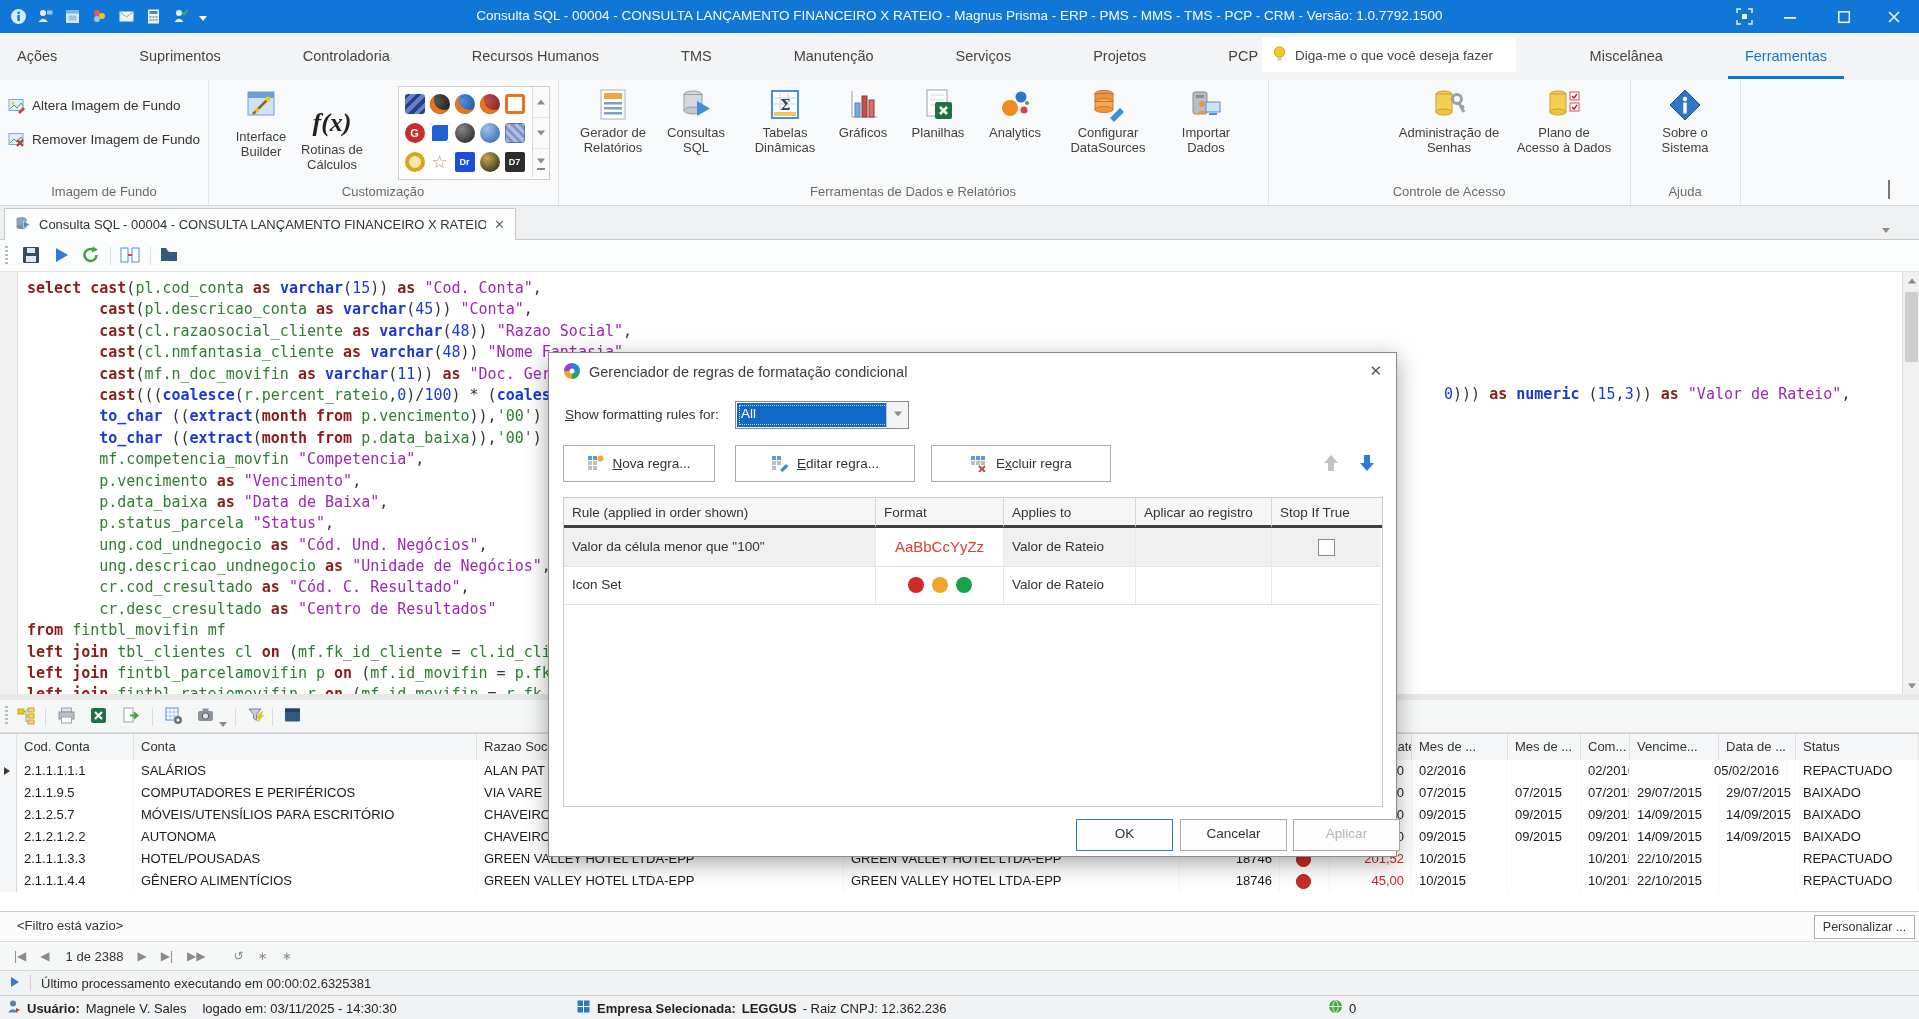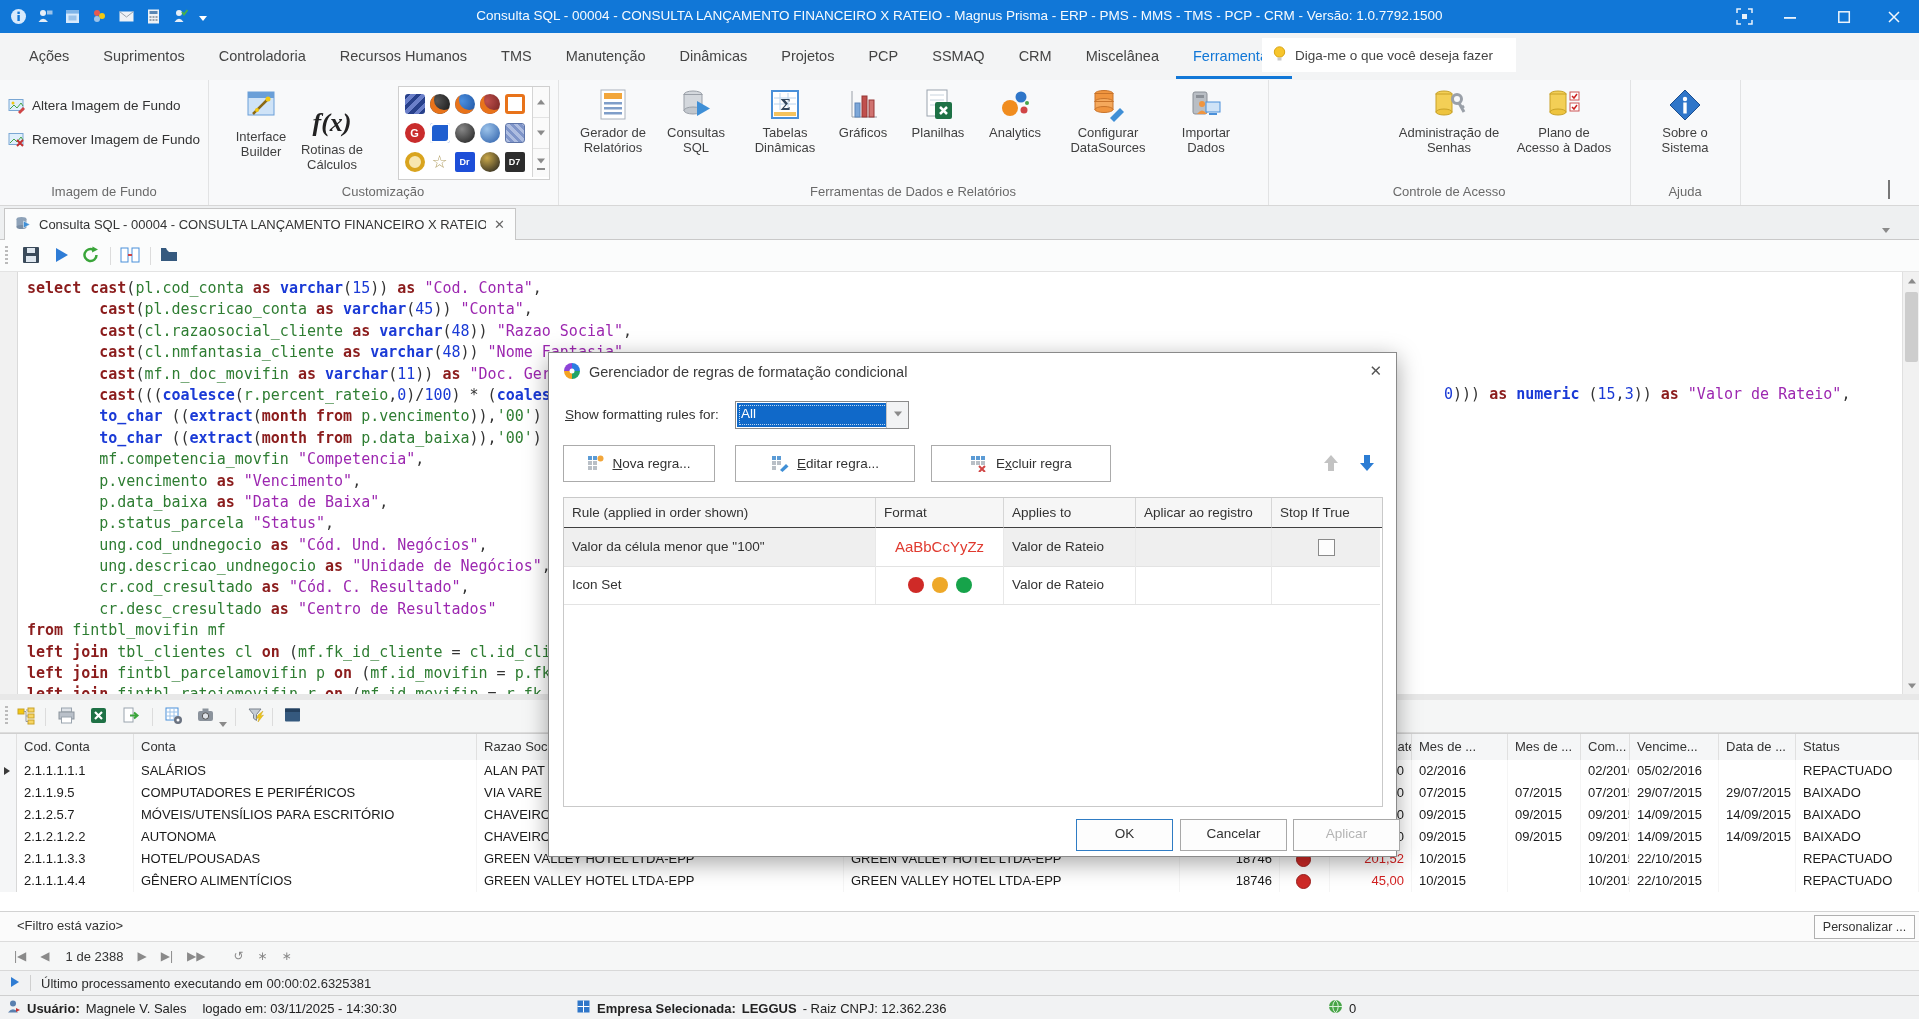--- a/index.html
+++ b/index.html
@@ -7,21 +7,21 @@
   .abs{position:absolute;box-sizing:border-box;}
   u{text-decoration:underline;}
   
   #titlebar{left:0;top:0;width:1919px;height:33px;background:#1177d7;color:#fff;}
   .qat{left:10px;top:7px;display:flex;align-items:center;gap:10px;}
   .qat svg{display:block;}
   #win-title{left:0;top:8px;width:1919px;text-align:center;font-size:13.5px;color:rgba(255,255,255,.97);}
   .winctl{top:0;height:33px;width:40px;display:flex;align-items:center;justify-content:center;}
   
   #tabsrow{left:0;top:33px;width:1919px;height:47px;background:#f3f4f5;}
-  #ribbon-tabs{display:flex;padding-left:12px;}
+  #ribbon-tabs{display:flex;gap:48px;}
   .rtab{padding:0 17px;line-height:46px;font-size:14.5px;color:#444;white-space:nowrap;}
   .rtab.active{color:#1177d7;box-shadow:inset 0 -3px 0 #1177d7;}
   #tellme{left:1262px;top:38px;width:254px;height:34px;background:#fff;display:flex;align-items:center;gap:8px;padding-left:10px;font-size:13.5px;color:#444;}
   
   #ribbon{left:0;top:80px;width:1919px;height:126px;background:#f8f9fa;border-bottom:1px solid #d7d7d7;}
   .rgroup{position:absolute;top:0;height:125px;border-right:1px solid #e2e3e4;}
   .rgl{position:absolute;bottom:0;left:0;width:100%;text-align:center;font-size:13px;color:#6a6a6a;height:24px;line-height:22px;white-space:nowrap;}
   .bigbtn{position:absolute;top:4px;width:86px;text-align:center;font-size:13px;color:#3f3f3f;line-height:15px;}
   .bigbtn svg{display:block;margin:4px auto 3px auto;}
   .smallbtn{position:absolute;left:8px;height:26px;display:flex;align-items:center;gap:6px;font-size:13.5px;color:#333;white-space:nowrap;}
@@ -95,21 +95,21 @@
   #dialog{left:548px;top:352px;width:849px;height:505px;background:#fff;border:1px solid #8a8a8a;box-shadow:0 6px 22px rgba(0,0,0,.35);z-index:40;}
   #dlg-title{position:absolute;left:40px;top:11px;font-size:14.5px;color:#3c3c3c;}
   #dlg-close{position:absolute;right:14px;top:9px;font-size:15px;color:#555;}
   #dlg-combolbl{position:absolute;left:16px;top:54px;font-size:13.5px;color:#333;}
   #dlg-combo{position:absolute;left:186px;top:48px;width:172px;height:26px;border:1px solid #8a8a8a;background:#fff;}
   #dlg-combo .val{position:absolute;left:1px;top:1px;bottom:1px;width:148px;background:#1069c9;color:#fff;font-size:13.5px;line-height:22px;padding-left:4px;outline:1px dotted #bcd7f0;outline-offset:-3px;}
   #dlg-combo .arr{position:absolute;right:0;top:0;bottom:0;width:21px;background:#f2f3f4;border-left:1px solid #c5c5c5;}
   .dlgbtn{position:absolute;top:92px;height:35px;background:#fff;border:1px solid #ababab;display:flex;align-items:center;justify-content:center;gap:8px;font-size:13.5px;color:#333;}
   .arrbtn{position:absolute;top:96px;width:28px;height:28px;display:flex;align-items:center;justify-content:center;}
   #ruletable{position:absolute;left:14px;top:144px;width:818px;height:308px;border:1px solid #c9c9c9;background:#fff;}
-  .rth{position:absolute;top:0;height:30px;background:#f6f6f6;border-right:1px solid #d6d6d6;border-bottom:1px solid #404040;font-size:13.5px;color:#333;line-height:29px;padding:0 8px;box-sizing:border-box;white-space:nowrap;overflow:hidden;}
+  .rth{position:absolute;top:0;height:30px;background:#f6f6f6;border-right:1px solid #d6d6d6;border-bottom:3px solid #404040;font-size:13.5px;color:#333;line-height:29px;padding:0 8px;box-sizing:border-box;white-space:nowrap;overflow:hidden;}
   .rtrow{position:absolute;left:0;width:816px;height:38px;border-bottom:1px solid #e3e3e3;}
   .rtc{position:absolute;top:0;height:38px;line-height:37px;padding:0 8px;box-sizing:border-box;font-size:13.5px;color:#333;border-right:1px solid #e8e8e8;white-space:nowrap;overflow:hidden;}
   .fmt-red{color:#e03a2f;font-size:15px;text-align:center;background:#fff;}
   .iconset{display:inline-block;width:16px;height:16px;border-radius:50%;margin:11px 4px 0 4px;}
   .cb{position:absolute;width:15px;height:15px;border:1px solid #8a8a8a;background:#fdfdfd;}
   .dfbtn{position:absolute;top:466px;height:30px;background:#fdfdfd;border:1px solid #a8a8a8;font-size:13.5px;color:#333;text-align:center;line-height:28px;}
   #btn-ok{border:1px solid #2f7cc4;}
   #btn-apply{color:#b4b4b4;}
 </style>
 </head>
@@ -197,21 +197,21 @@
 </div>
 
 <div class="abs" id="tabsrow">
   <div id="ribbon-tabs">
       <div class="rtab">Ações</div>
       <div class="rtab">Suprimentos</div>
       <div class="rtab">Controladoria</div>
       <div class="rtab">Recursos Humanos</div>
       <div class="rtab">TMS</div>
       <div class="rtab">Manutenção</div>
-      <div class="rtab">Dinâmicas</div>
+      <div class="rtab">Serviços</div>
       <div class="rtab">Projetos</div>
       <div class="rtab">PCP</div>
       <div class="rtab">SSMAQ</div>
       <div class="rtab">CRM</div>
       <div class="rtab">Miscelânea</div>
       <div class="rtab active">Ferramentas</div>
     </div>
 </div>
 <div class="abs" id="tellme">
   <span><svg width="15" height="16">
@@ -566,21 +566,21 @@
       <div class="gc" style="left: 17px; width: 117px;">2.1.1.1.1.1</div>
       <div class="gc" style="left: 134px; width: 343px;">SALÁRIOS</div>
       <div class="gc" style="left: 477px; width: 367px;">ALAN PAT</div>
       <div class="gc" style="left: 844px; width: 336px;"></div>
       <div class="gc ar" style="left: 1180px; width: 100px;"></div>
       <div class="gc" style="left: 1280px; width: 50px;"></div>
       <div class="gc ar" style="left: 1330px; width: 82px;">0</div>
       <div class="gc" style="left: 1412px; width: 96px;">02/2016</div>
       <div class="gc" style="left: 1508px; width: 73px;"></div>
       <div class="gc" style="left: 1581px; width: 49px;">02/2016</div>
-      <div class="gc" style="left: 1630px; width: 89px;">05/02/2016</div>
+      <div class="gc" style="left: 1698px; width: 89px; text-align: right;">05/02/2016</div>
       <div class="gc" style="left: 1719px; width: 77px;"></div>
       <div class="gc" style="left: 1796px; width: 123px;">REPACTUADO</div>
     </div>
     <div class="grow" style="top: 22px;">
       <div class="gc gind" style="left: 0px; width: 17px;"></div>
       <div class="gc" style="left: 17px; width: 117px;">2.1.1.9.5</div>
       <div class="gc" style="left: 134px; width: 343px;">COMPUTADORES E PERIFÉRICOS</div>
       <div class="gc" style="left: 477px; width: 367px;">VIA VARE</div>
       <div class="gc" style="left: 844px; width: 336px;"></div>
       <div class="gc ar" style="left: 1180px; width: 100px;"></div>

